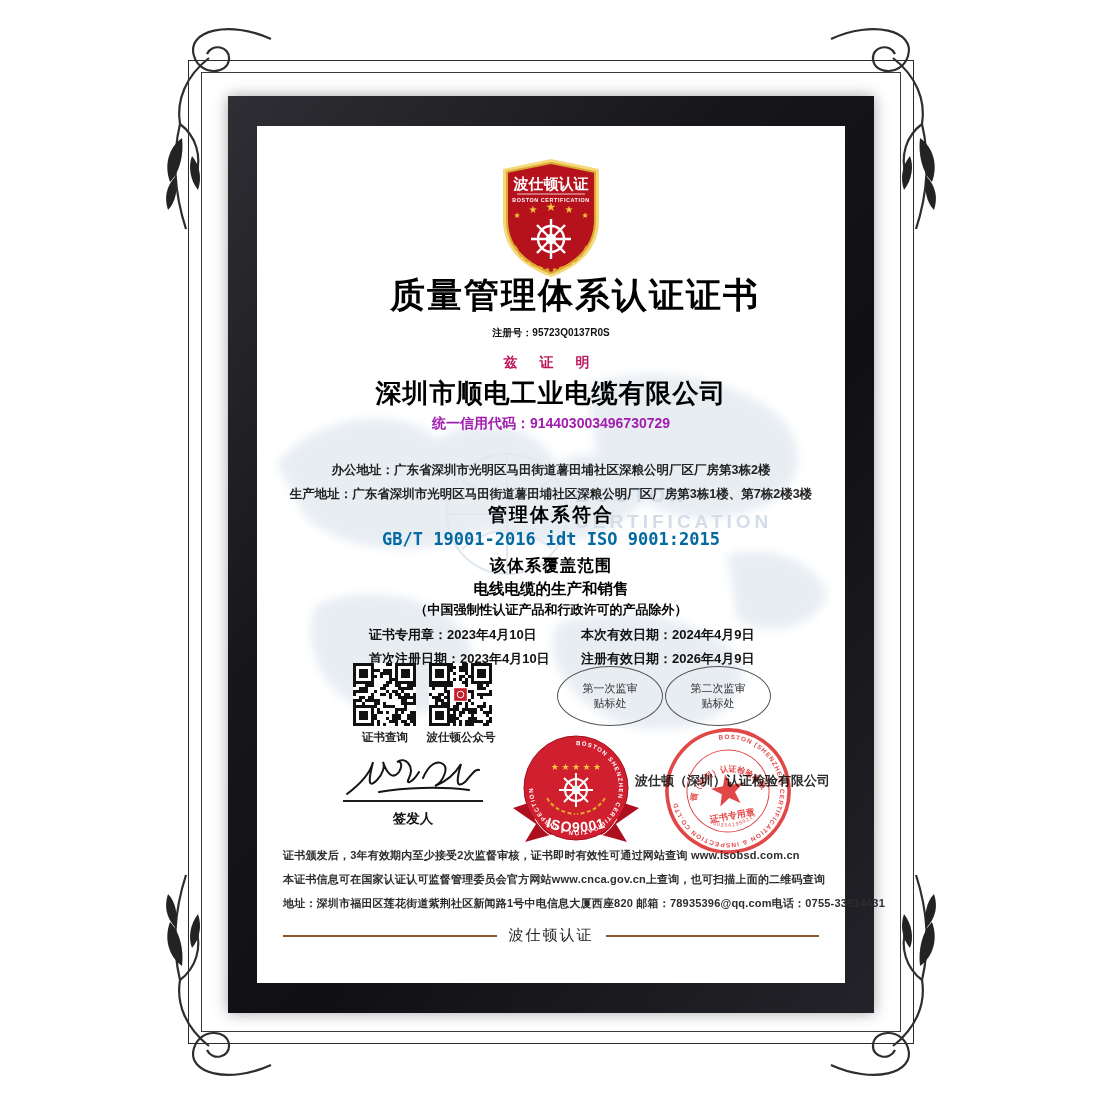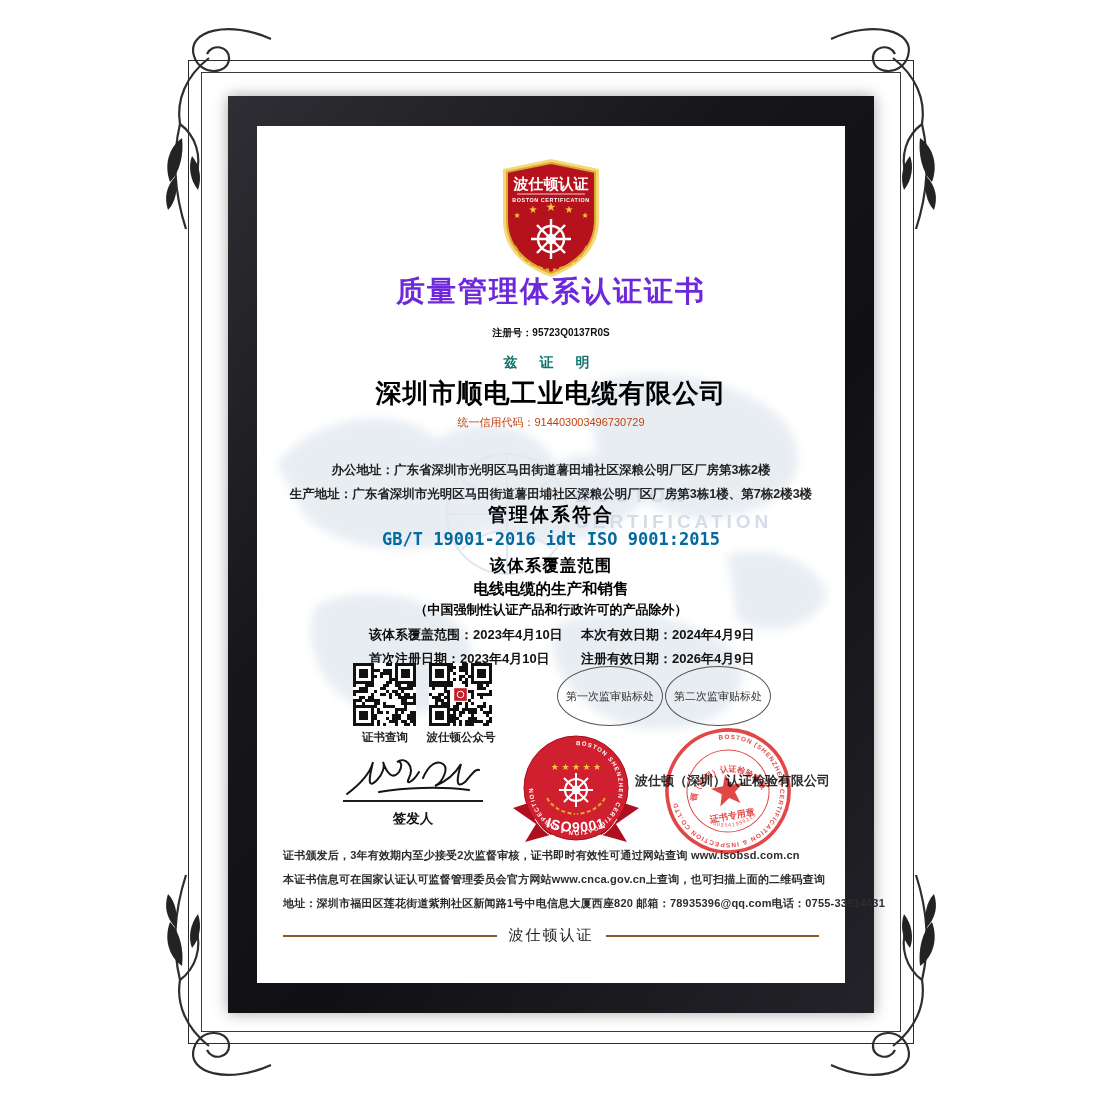--- a/index.html
+++ b/index.html
@@ -21,37 +21,37 @@
   .mat{position:absolute;left:228px;top:96px;width:646px;height:917px;
     background:linear-gradient(130deg,#2e2e34 0%,#17171b 35%,#101014 60%,#232329 100%);
     box-shadow:0 0 14px rgba(0,0,0,.35);}
   
   .page{position:absolute;left:29px;top:30px;width:588px;height:857px;background:#ffffff;}
 
   .abs{position:absolute;}
   .ctr{left:0;width:100%;text-align:center;}
   .wm{position:absolute;left:0;top:218px;width:588px;height:450px;opacity:.6;pointer-events:none;}
 
-  .title{top:146px;font-size:29px;font-weight:bold;color:#6d28d9;letter-spacing:2px;}
+  .title{top:146px;font-size:35px;font-weight:bold;color:#000000;letter-spacing:2px;margin-left:24px;}
   .reg{top:200px;font-size:10px;font-weight:bold;color:#111;}
-  .certify{top:228px;font-size:14px;font-weight:bold;letter-spacing:9px;color:#0f766e;}
+  .certify{top:228px;font-size:14px;font-weight:bold;letter-spacing:9px;color:#be185d;}
   .company{top:250px;font-size:26px;font-weight:bold;color:#000;letter-spacing:1px;}
-  .credit{top:289px;font-size:11px;font-weight:normal;color:#c2410c;}
+  .credit{top:289px;font-size:14px;font-weight:bold;color:#a21caf;}
   .addr{font-size:12.5px;font-weight:bold;color:#222;}
   .sys-head{top:376px;font-size:19px;font-weight:bold;color:#000;letter-spacing:2px;}
   .standard{top:403px;font-size:17px;font-weight:bold;color:#0369a1;font-family:"DejaVu Sans Mono",monospace;}
   .scope-head{top:429px;font-size:16.5px;font-weight:bold;color:#000;letter-spacing:1px;}
   .scope{top:453px;font-size:15.5px;font-weight:bold;color:#000;}
   .exclusion{top:475px;font-size:13px;font-weight:bold;color:#000;}
   .dcell{font-size:13px;font-weight:bold;color:#111;white-space:nowrap;}
 
   .qr{width:63px;height:63px;}
   .qrlabel{top:604px;width:76px;font-size:11.5px;font-weight:600;color:#222;text-align:center;}
   .oval{border:1.8px solid #555;border-radius:50%;width:104px;height:58px;
-    display:flex;flex-direction:row;align-items:center;justify-content:center;color:#333;
+    display:flex;flex-direction:column;align-items:center;justify-content:center;color:#333;
     font-size:11px;line-height:15px;font-weight:500;}
 
   .sigline{left:86px;top:674px;width:140px;border-top:2px solid #1c1c1c;}
   .siglabel{left:86px;top:684px;width:140px;text-align:center;font-size:13.5px;font-weight:bold;color:#111;}
   .issuer{left:378px;top:646px;font-size:13px;font-weight:bold;color:#2b2b2b;white-space:nowrap;z-index:1;}
   .stampbox{left:404px;top:598px;width:134px;height:134px;z-index:2;mix-blend-mode:multiply;opacity:.92;
     transform:rotate(-10deg);}
 
   .note{font-size:11px;font-weight:700;color:#2d2d2d;white-space:nowrap;letter-spacing:.2px;}
   .footer{top:800px;left:26px;right:26px;display:flex;align-items:center;gap:12px;}
@@ -180,21 +180,21 @@
 
       <div class="abs ctr addr" style="top:336px;">办公地址：广东省深圳市光明区马田街道薯田埔社区深粮公明厂区厂房第3栋2楼</div>
       <div class="abs ctr addr" style="top:360px;">生产地址：广东省深圳市光明区马田街道薯田埔社区深粮公明厂区厂房第3栋1楼、第7栋2楼3楼</div>
 
       <div class="abs ctr sys-head">管理体系符合</div>
       <div class="abs ctr standard">GB/T 19001-2016 idt ISO 9001:2015</div>
       <div class="abs ctr scope-head">该体系覆盖范围</div>
       <div class="abs ctr scope">电线电缆的生产和销售</div>
       <div class="abs ctr exclusion">（中国强制性认证产品和行政许可的产品除外）</div>
 
-      <div class="abs dcell" style="left:112px;top:500px;">该体系覆盖范围：2023年4月10日</div>
+      <div class="abs dcell" style="left:112px;top:500px;">证书专用章：2023年4月10日</div>
       <div class="abs dcell" style="left:324px;top:500px;">本次有效日期：2024年4月9日</div>
       <div class="abs dcell" style="left:112px;top:524px;">首次注册日期：2023年4月10日</div>
       <div class="abs dcell" style="left:324px;top:524px;">注册有效日期：2026年4月9日</div>
 
       <div class="abs qr" style="left:96px;top:537px;" id="qr1"><svg width="63" height="63">
             <rect x="0" y="0" width="63" height="63" fill="#ffffff"></rect>
             <rect x="33" y="0" width="3" height="3" fill="#111111"></rect>
             <rect x="36" y="0" width="3" height="3" fill="#111111"></rect>
             <rect x="21" y="6" width="3" height="3" fill="#111111"></rect>
             <rect x="24" y="6" width="3" height="3" fill="#111111"></rect>

